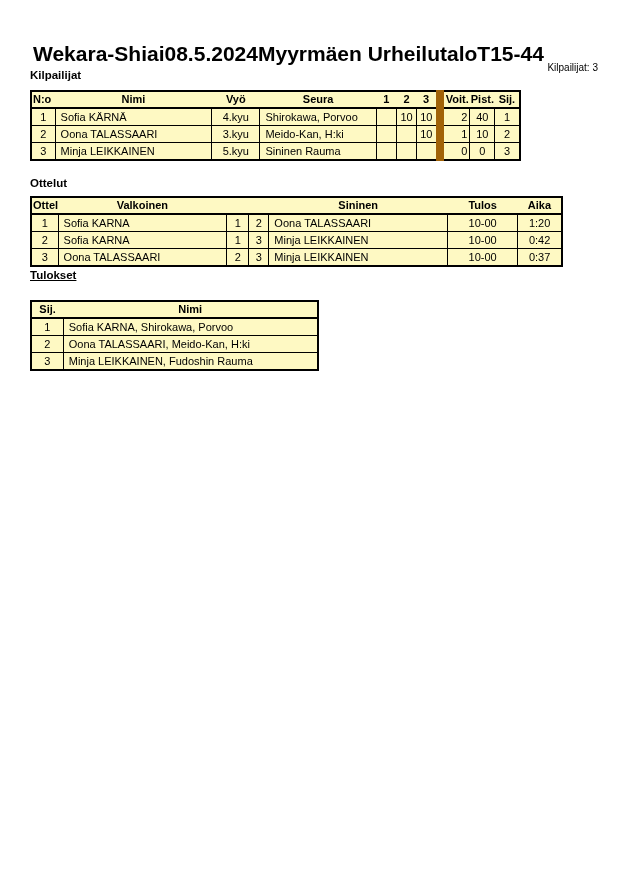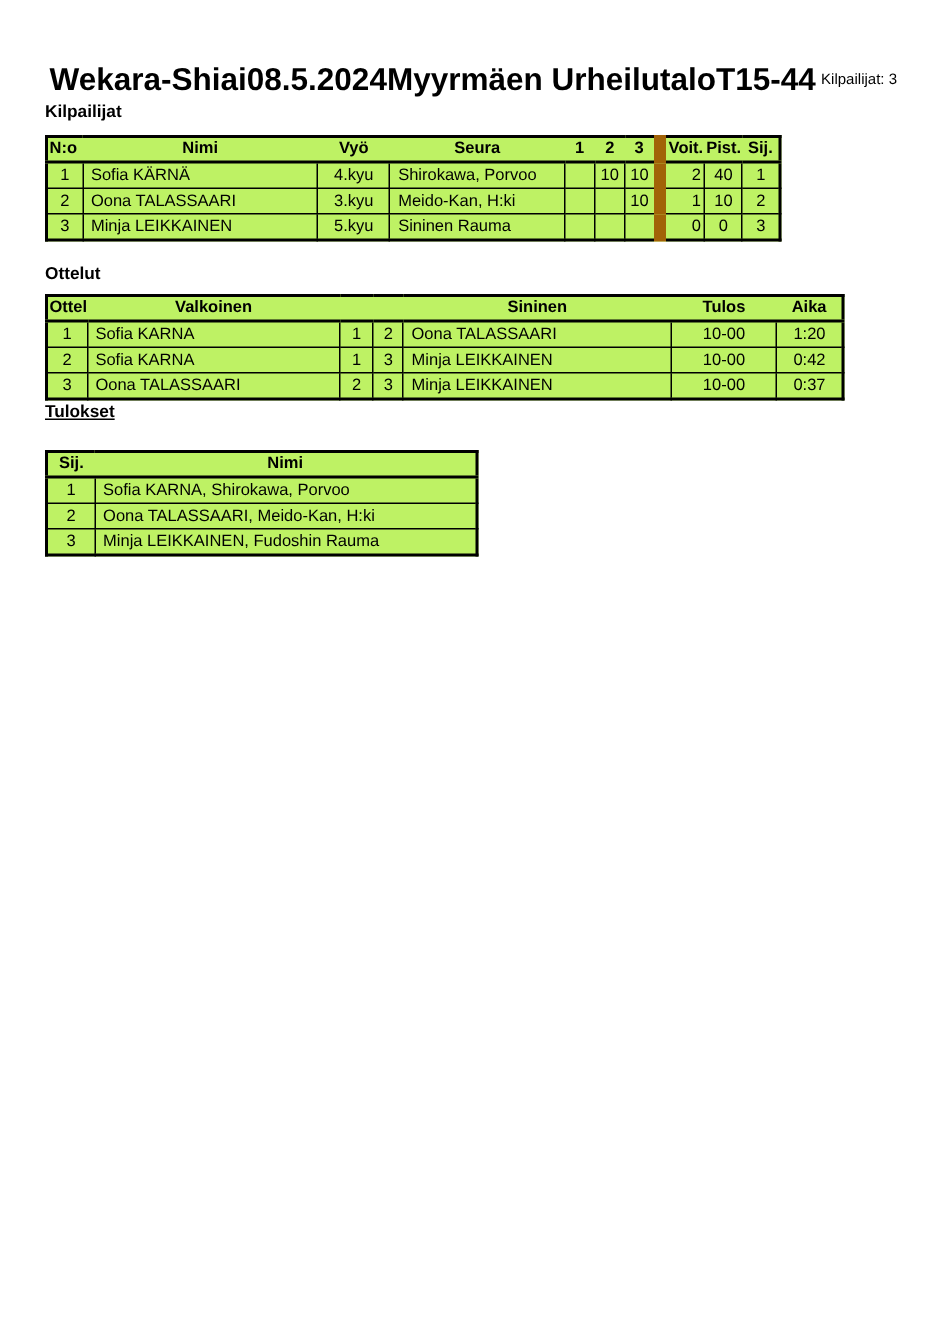--- a/index.html
+++ b/index.html
@@ -31,32 +31,32 @@
     font-weight: bold;
     font-size: 11.5px;
     text-align: left;
   }
   #sec-kilpailijat { left: 30px; top: 69px;  width: 400px; }
   #sec-ottelut     { left: 30px; top: 177px; width: 533px; }
   #sec-tulokset    { left: 30px; top: 269px; width: 289px; text-decoration: underline; }
 
   .count-label {
     position: absolute;
-    top: 48px;
+    top: 62px;
     right: 32px;
     font-size: 10px;
   }
 
   
   table.sheet {
     position: absolute;
     border-collapse: collapse;
     table-layout: fixed;
     border: 2px solid #000;
-    background: #bef264;
+    background: #fef9c3;
     font-size: 11px;
     line-height: 1.1;
   }
   table.sheet th {
     font-weight: bold;
     border: none;
     border-bottom: 2px solid #000;
     height: 15px;
     padding: 0 1px;
     text-align: center;

